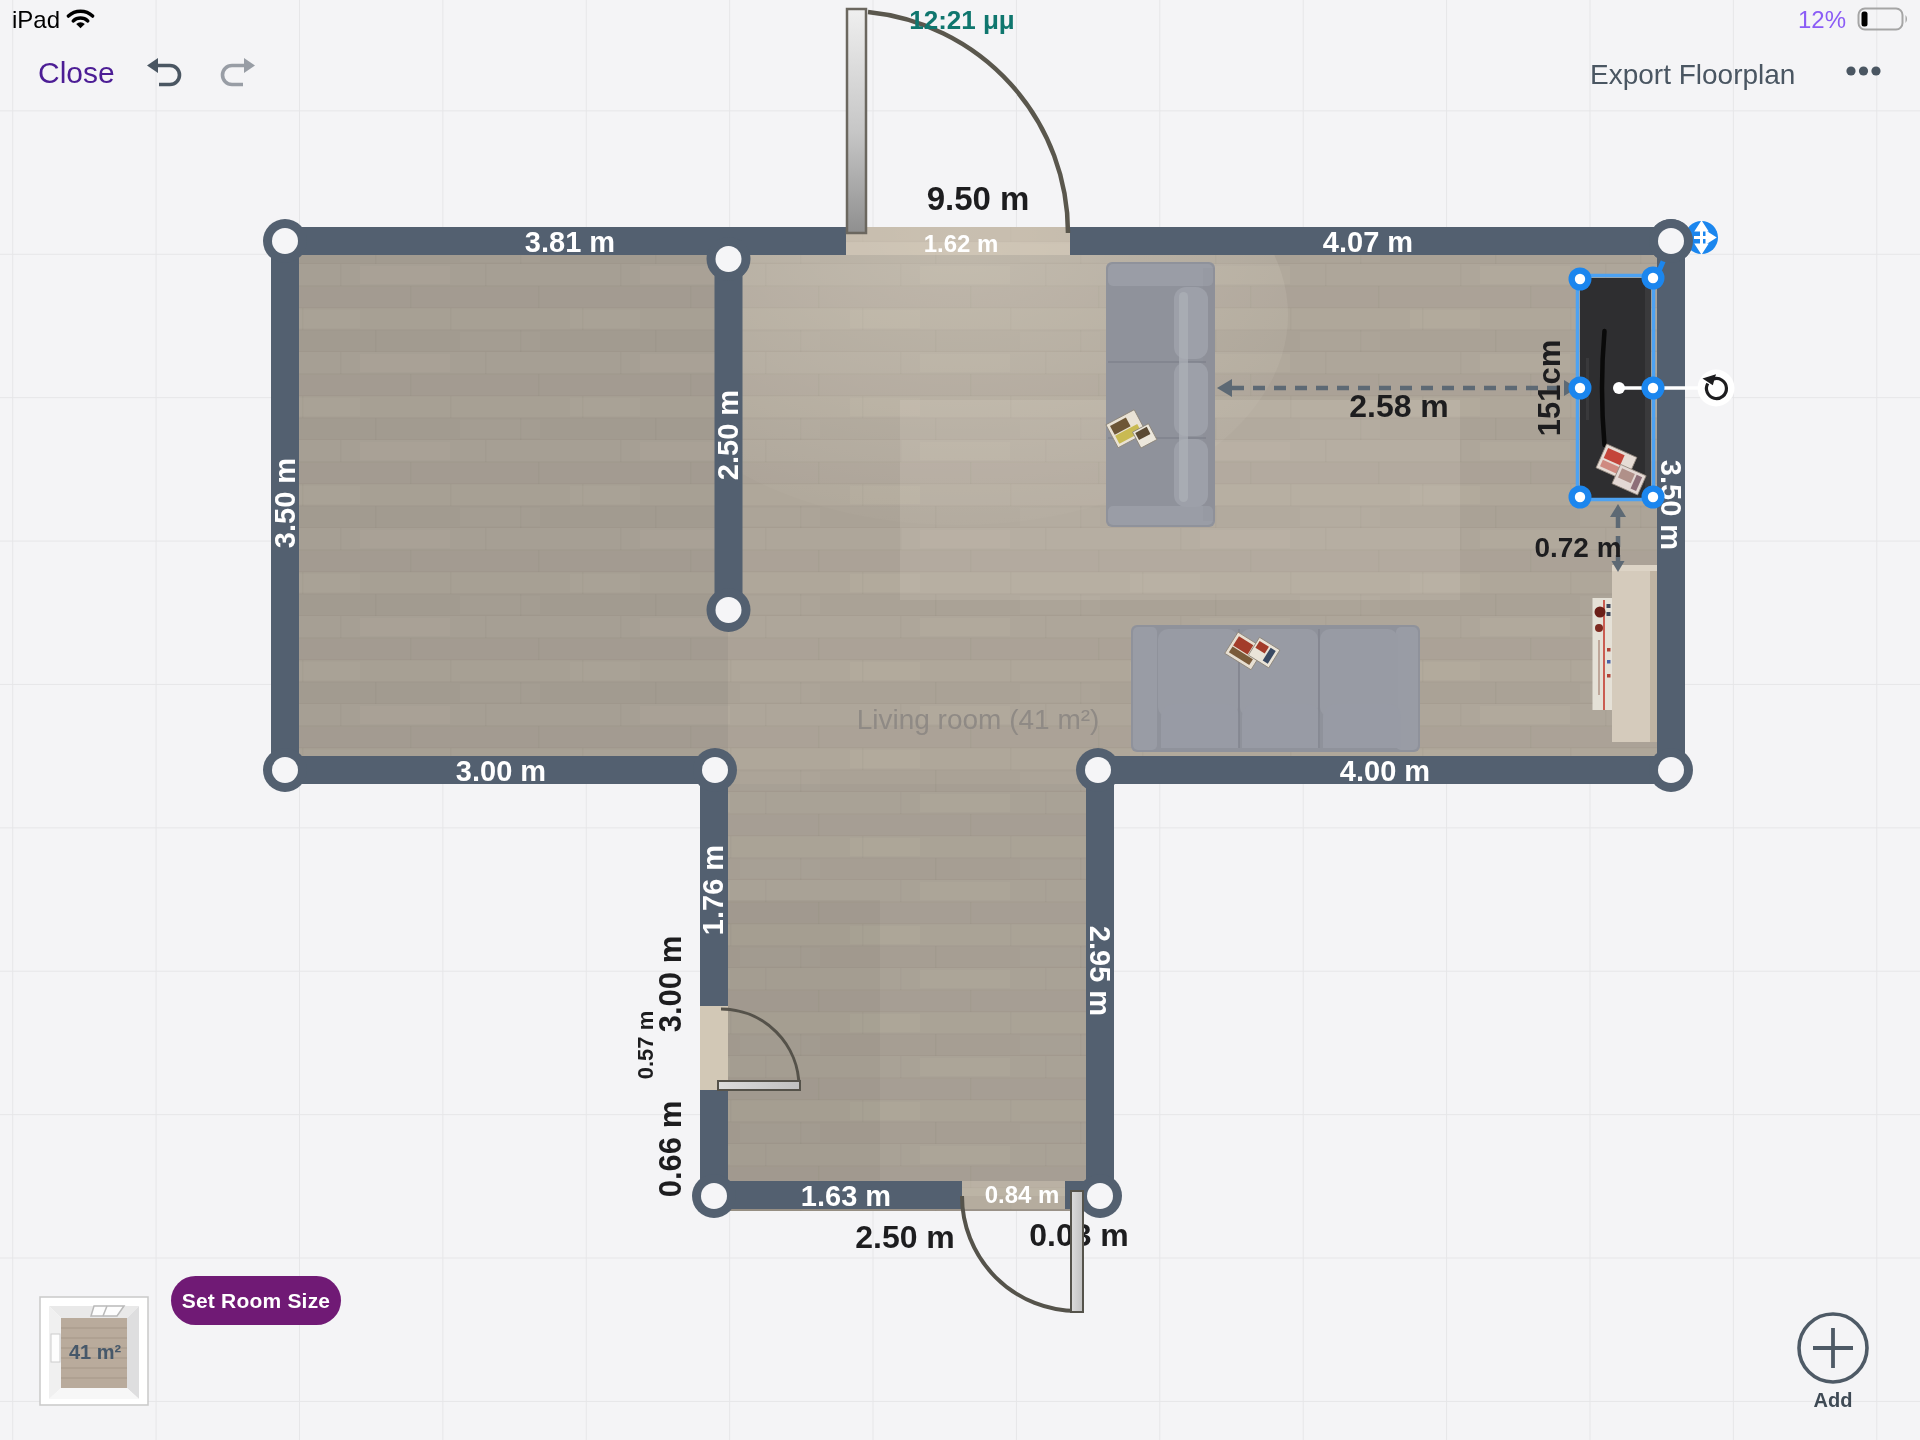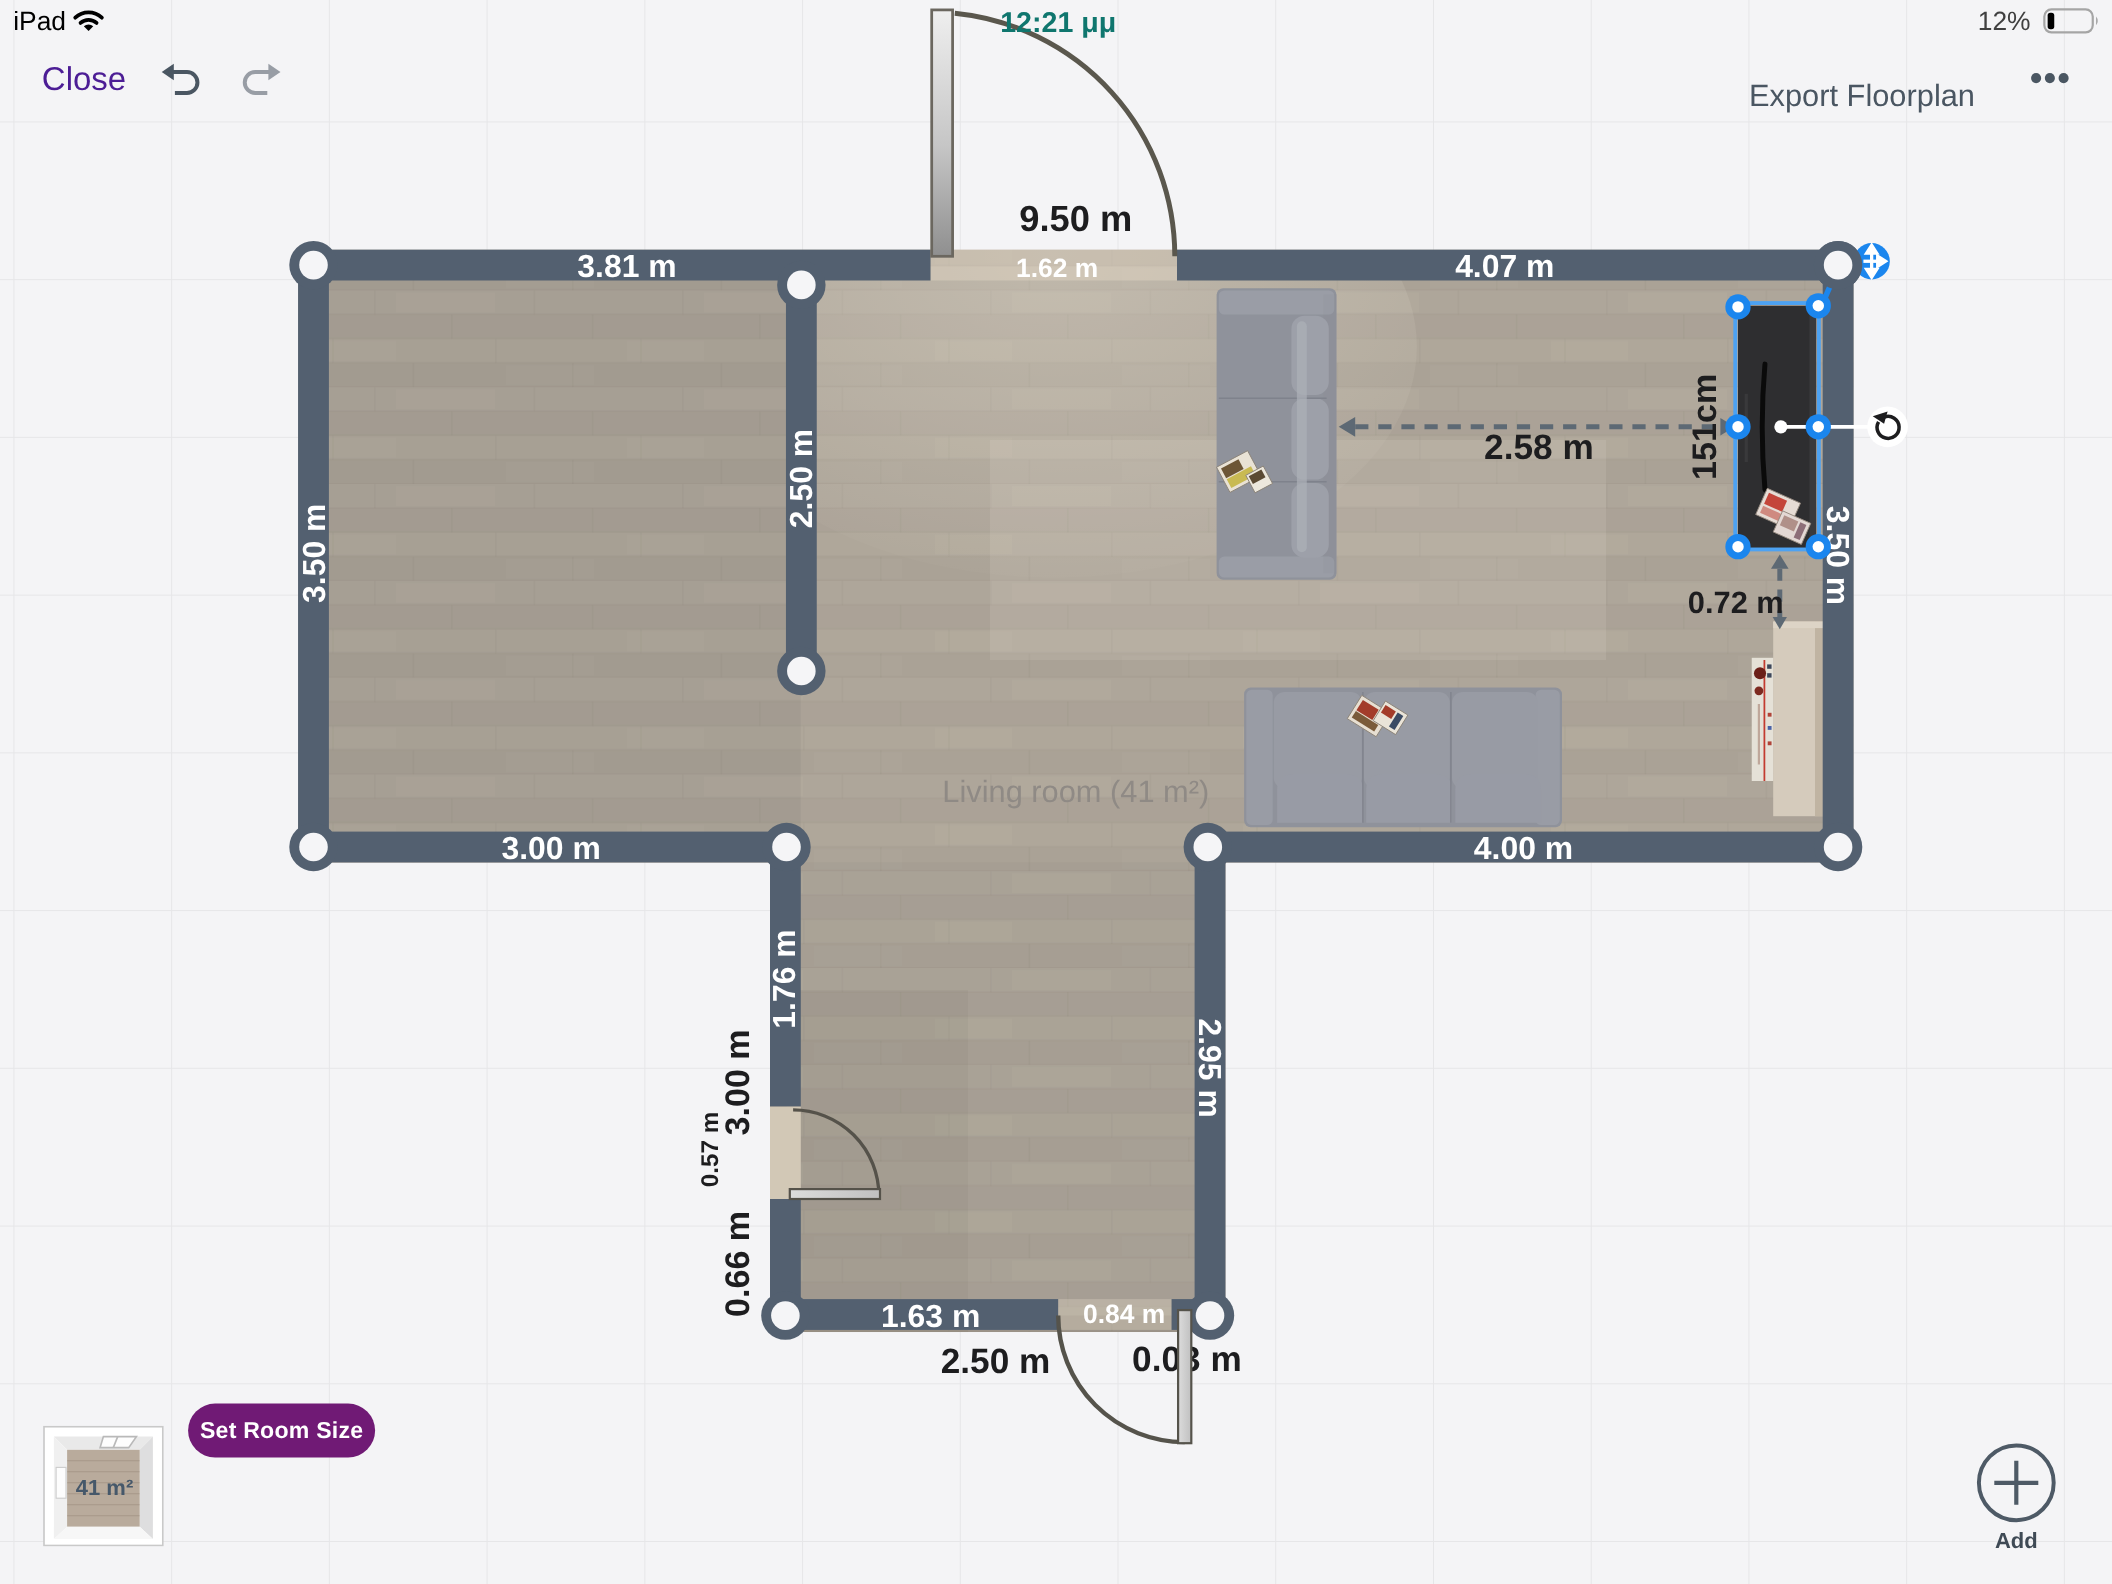--- a/index.html
+++ b/index.html
@@ -373,41 +373,41 @@
 <div class="abs" style="left:12px;top:6px;font-size:24px;font-weight:500;color:#000">iPad</div>
 
 <svg class="abs" style="left:66px;top:8px" width="29" height="21" viewBox="0 0 29 21">
   <path d="M14.5 20.2 L10.2 15.9 a6.4 6.4 0 0 1 8.6 0 Z" fill="#000"></path>
   <path d="M7.2 12.9 a10.8 10.8 0 0 1 14.6 0" fill="none" stroke="#000" stroke-width="3.4" stroke-linecap="round"></path>
   <path d="M2.4 8.1 a17.6 17.6 0 0 1 24.2 0" fill="none" stroke="#000" stroke-width="3.4" stroke-linecap="round"></path>
 </svg>
 
 <div class="abs" style="left:862px;top:5px;width:200px;text-align:center;font-size:26px;font-weight:600;color:#0f766e">12:21 μμ</div>
 
-<div class="abs" style="left:1780px;top:6px;width:66px;text-align:right;font-size:24px;color:#404040">12%</div>
+<div class="abs" style="left:1780px;top:6px;width:66px;text-align:right;font-size:24px;color:#8b5cf6">12%</div>
 
 <svg class="abs" style="left:1857px;top:7px" width="54" height="24" viewBox="0 0 54 24">
   <rect x="1.5" y="1.5" width="44" height="21" rx="6.5" fill="none" stroke="#a5a5a5" stroke-width="2"></rect>
   <rect x="4.5" y="4.5" width="6" height="15" rx="2.5" fill="#000"></rect>
   <path d="M48.5 8 a6 6 0 0 1 0 8 Z" fill="#a5a5a5"></path>
 </svg>
 
 <div class="abs" style="left:38px;top:56px;font-size:30px;color:#4c1d95">Close</div>
 
 <svg class="abs" style="left:144px;top:55px" width="38" height="32" viewBox="0 0 38 32">
   <path d="M14 3 L3 10.5 L14 18" fill="#4a5662"></path>
   <path d="M9 10.5 h17 a9.5 9.5 0 0 1 0 19 h-11" fill="none" stroke="#4a5662" stroke-width="3.6"></path>
 </svg>
 
 <svg class="abs" style="left:220px;top:55px" width="38" height="32" viewBox="0 0 38 32">
   <path d="M24 3 L35 10.5 L24 18" fill="#989da5"></path>
   <path d="M29 10.5 h-17 a9.5 9.5 0 0 0 0 19 h11" fill="none" stroke="#989da5" stroke-width="3.6"></path>
 </svg>
 
-<div class="abs" style="left:1590px;top:71px;font-size:28px;color:#4a5662">Export Floorplan</div>
+<div class="abs" style="left:1590px;top:59px;font-size:28px;color:#4a5662">Export Floorplan</div>
 
 <svg class="abs" style="left:1844px;top:64px" width="40" height="14" viewBox="0 0 40 14">
   <circle cx="7" cy="7" r="4.6" fill="#4a5662"></circle>
   <circle cx="19.5" cy="7" r="4.6" fill="#4a5662"></circle>
   <circle cx="32" cy="7" r="4.6" fill="#4a5662"></circle>
 </svg>
 
 <svg class="abs" style="left:39px;top:1296px" width="110" height="110" viewBox="0 0 110 110">
   <rect x="1" y="1" width="108" height="108" fill="#ffffff" stroke="#c9c9c9" stroke-width="1.5"></rect>
   <polygon points="10,10 100,10 88,22 22,22" fill="#e9e9e9"></polygon>

